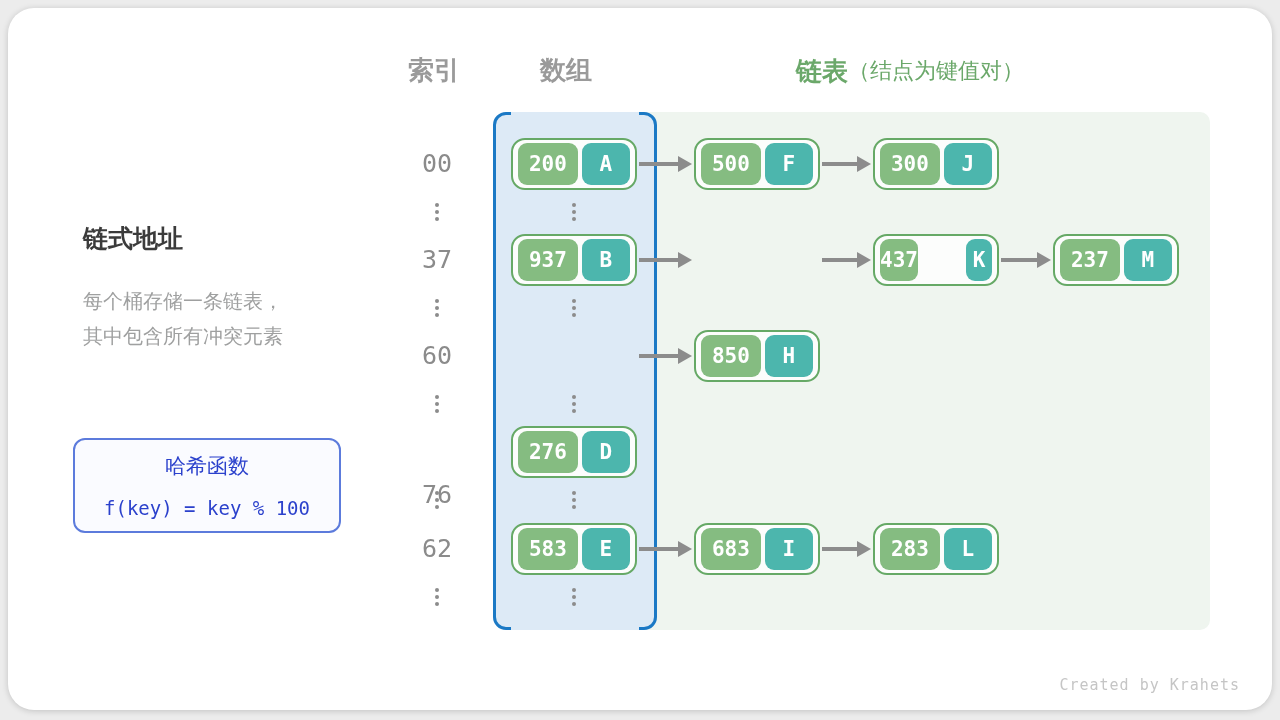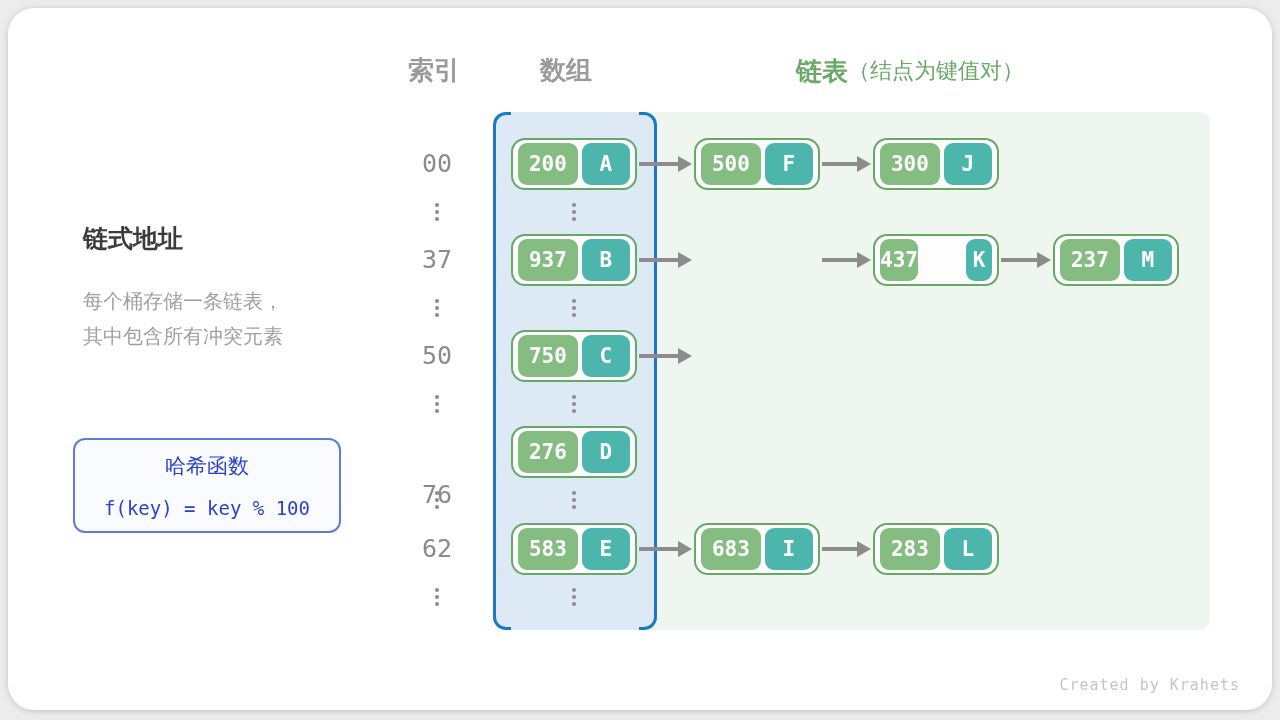--- a/index.html
+++ b/index.html
@@ -126,24 +126,24 @@
       <div class="node" style="left: 873px; top: 234px; gap: 48px;">
         <div class="pill key">437</div>
         <div class="pill val">K</div>
       </div>
       <div class="arrow" style="left: 822px; top: 258px; width: 35px;"></div>
       <div class="node" style="left: 1053px; top: 234px;">
         <div class="pill key">237</div>
         <div class="pill val">M</div>
       </div>
       <div class="arrow" style="left: 1001px; top: 258px; width: 36px;"></div>
-      <div class="idx" style="top: 339px;">50</div>
-      <div class="node" style="left: 511px; top: 330px;">
-        <div class="pill key">750</div>
-        <div class="pill val">C</div>
+      <div class="idx" style="top: 339px;">60</div>
+      <div class="node" style="left: 694px; top: 330px;">
+        <div class="pill key">850</div>
+        <div class="pill val">H</div>
       </div>
       <div class="arrow" style="left: 639px; top: 354px; width: 39px;"></div>
       <div class="idx" style="top: 435px; margin-top: 43px;">76</div>
       <div class="node" style="left: 511px; top: 426px;">
         <div class="pill key">276</div>
         <div class="pill val">D</div>
       </div>
       <div class="idx" style="top: 532px;">62</div>
       <div class="node" style="left: 511px; top: 523px;">
         <div class="pill key">583</div>

